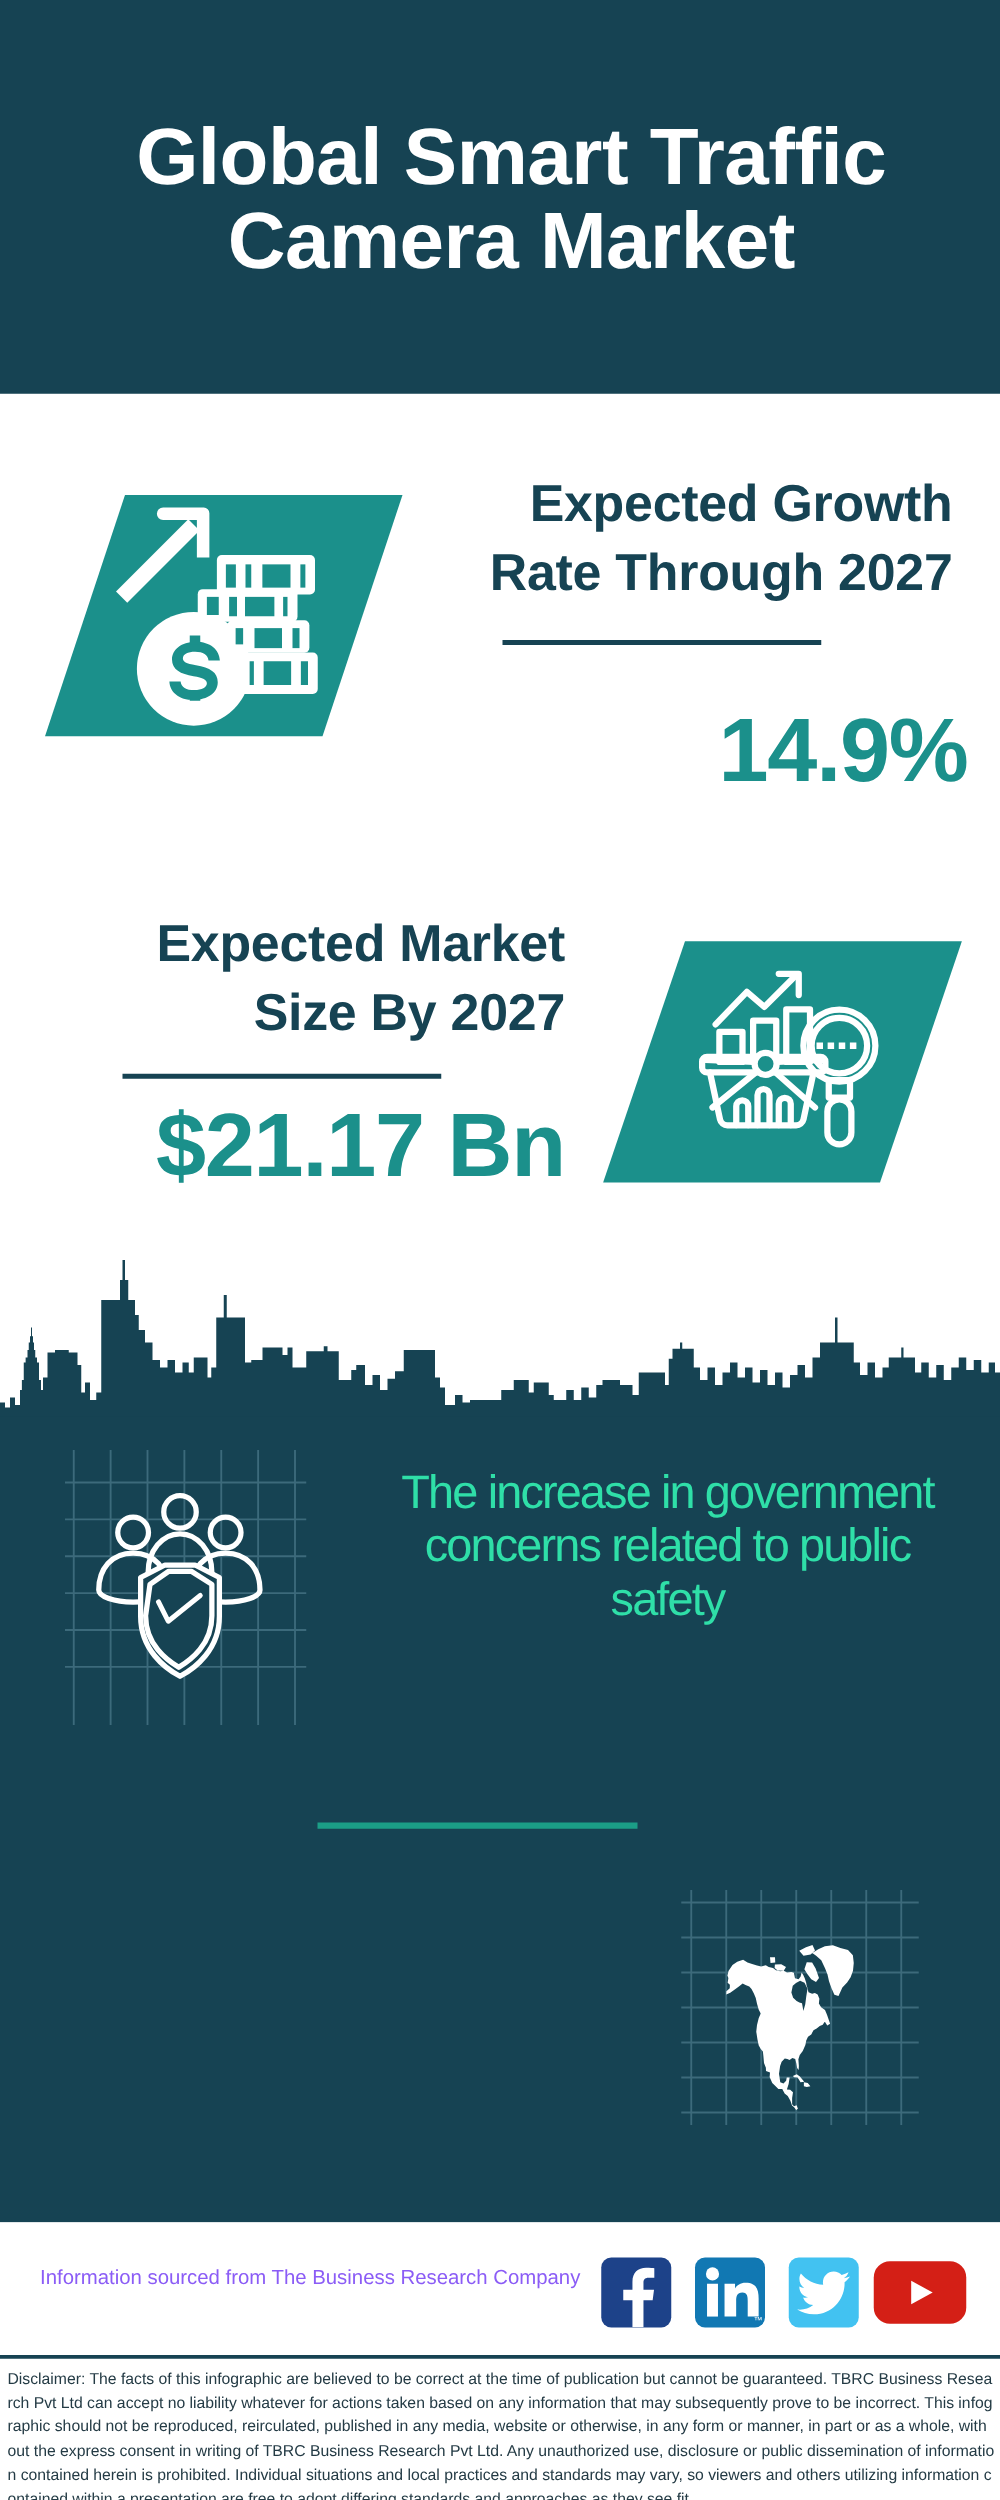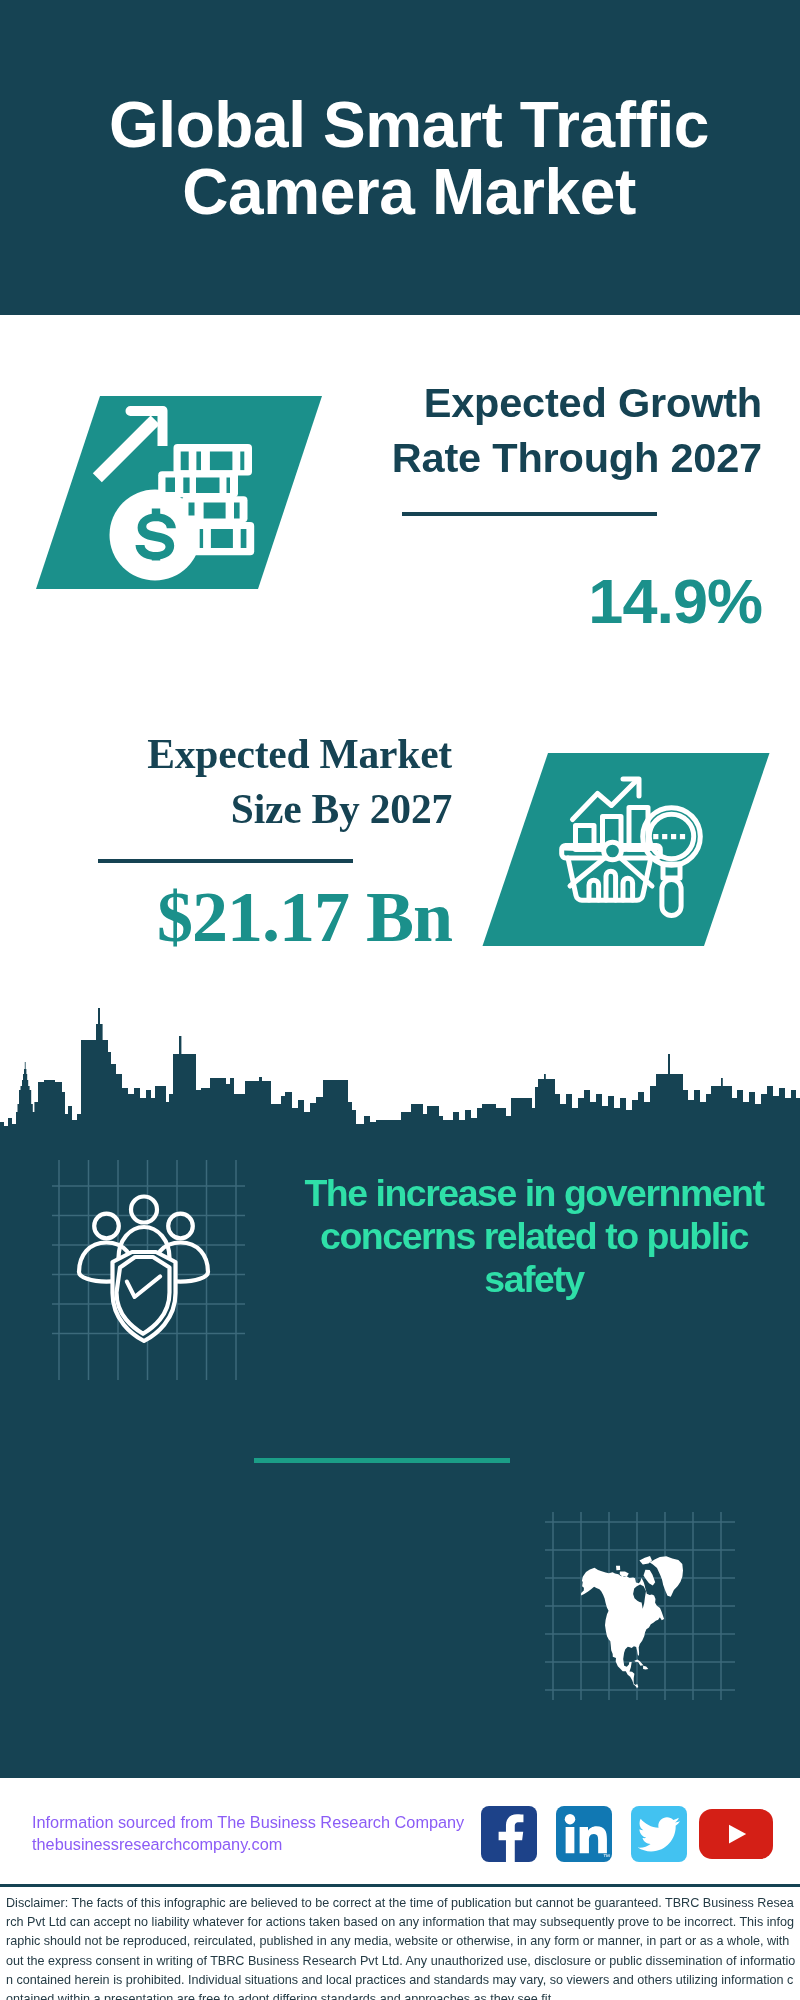--- a/index.html
+++ b/index.html
@@ -15,21 +15,21 @@
   .stat-text{position:absolute;text-align:right;}
   .stat-head{color:#164353;font-size:41.5px;font-weight:bold;line-height:55px;white-space:pre-line;letter-spacing:-0.2px;}
   .stat-rule{position:absolute;height:4px;background:#164353;}
   .stat-value{color:#1b908b;font-weight:bold;margin-top:6px;letter-spacing:-1px;}
 
   
   .darkband{position:absolute;left:0;width:800px;overflow:hidden;}
   .skyline{position:absolute;left:0;top:0;width:800px;display:block;}
 
   .drv-text{position:absolute;text-align:center;z-index:5;}
-  .hl{color:#2fdfa8;font-weight:bold;white-space:pre-line;}
+  .hl{color:#2fdfa8;font-weight:normal;white-space:pre-line;}
   .sub{color:#ffffff;white-space:pre-line;}
   .mid-rule{position:absolute;height:5px;background:#1b9e87;}
 
   
   .src{position:absolute;color:#8b5cf6;font-size:16.3px;line-height:21.5px;}
   .social{position:absolute;display:flex;align-items:center;gap:19px;}
   .sbtn{display:block;position:relative;border-radius:8px;overflow:hidden;}
   .sbtn svg{display:block;}
   .fb{width:56px;height:56px;background:#1d4289;}
   .li{width:56px;height:56px;background:#1178b3;}
@@ -49,24 +49,24 @@
 
   <div class="header">
     <div class="title">Global Smart Traffic
 Camera Market</div>
   </div>
 
   <div class="stat-text" style="left:362px;top:375px;width:400px;">
     <div class="stat-head">Expected Growth
 Rate Through 2027</div>
     <div class="stat-rule" style="left:40px;top:137px;width:255px;"></div>
-    <div class="stat-value" style="position:absolute;left:0;top:172px;width:400px;font-size:63px;line-height:96px;">14.9%</div>
-  </div>
-
-  <div class="stat-text" style="left:52px;top:727px;width:400px;font-family:Liberation Serif, serif;">
+    <div class="stat-value" style="position:absolute;left:12px;top:172px;width:400px;font-size:72px;line-height:96px;">14.9%</div>
+  </div>
+
+  <div class="stat-text" style="left:52px;top:727px;width:400px;">
     <div class="stat-head">Expected Market
 Size By 2027</div>
     <div class="stat-rule" style="left:46px;top:132px;width:255px;"></div>
     <div class="stat-value" style="position:absolute;left:0;top:144px;width:400px;font-size:72px;line-height:80px;">$21.17 Bn</div>
   </div>
 
   <svg class="icon-tile" style="position:absolute;left:0px;top:0px;" width="800" height="660" viewBox="0 0 800 660">
     <polygon points="100,396 322,396 258,589 36,589" fill="#1b908b"></polygon>
     <g fill="#ffffff">
 
@@ -204,21 +204,20 @@
       <path d="M582.9,1576.6 L586.0,1572.0 L589.8,1569.4 L594.5,1567.8 L598.0,1569.9 L601.7,1571.2 L605.6,1572.4 L608.9,1573.2 L612.6,1572.2 L615.0,1573.6 L618.4,1574.3 L620.8,1576.1 L624.1,1577.0 L627.0,1576.6 L629.6,1577.9 L633.1,1577.6 L635.1,1578.2 L636.0,1582.6 L638.8,1583.3 L640.4,1581.3 L641.3,1577.9 L642.5,1579.8 L643.8,1582.6 L645.0,1586.4 L645.5,1590.9 L645.9,1596.3 L644.6,1600.6 L643.4,1607.7 L642.9,1609.4 L641.4,1602.6 L639.5,1602.2 L637.3,1600.7 L634.6,1597.6 L633.2,1595.1 L633.3,1592.1 L634.4,1588.1 L637.1,1586.3 L640.2,1583.1 L642.4,1582.5 L644.3,1585.4 L645.9,1590.1 L646.8,1593.8 L649.7,1595.0 L651.9,1594.4 L654.1,1595.5 L655.5,1598.9 L655.1,1602.8 L656.9,1605.7 L660.0,1607.9 L661.6,1611.7 L661.9,1615.8 L659.5,1617.7 L658.2,1619.7 L655.8,1620.8 L653.3,1622.7 L650.8,1624.2 L649.0,1627.5 L646.4,1629.3 L645.0,1632.4 L644.3,1635.9 L642.2,1640.7 L639.8,1643.9 L638.7,1647.4 L639.1,1652.8 L638.9,1656.0 L637.7,1654.4 L637.1,1650.8 L636.2,1647.1 L633.9,1646.3 L631.6,1647.9 L629.9,1647.2 L627.8,1646.8 L625.3,1649.3 L624.1,1652.8 L623.2,1658.9 L624.2,1665.7 L626.8,1666.7 L628.9,1664.5 L629.4,1662.0 L631.7,1661.9 L630.9,1667.2 L629.5,1671.5 L632.1,1671.8 L634.4,1673.7 L633.7,1678.3 L633.7,1683.3 L635.2,1684.9 L637.3,1684.1 L638.3,1686.9 L636.9,1688.0 L635.5,1686.0 L633.6,1684.4 L632.3,1680.6 L630.2,1676.8 L627.7,1674.7 L625.8,1671.2 L622.7,1671.2 L620.3,1668.8 L617.8,1666.3 L615.7,1661.6 L616.0,1658.0 L612.8,1656.7 L612.7,1654.1 L611.2,1650.3 L610.7,1644.8 L610.3,1641.2 L608.6,1639.2 L607.0,1636.3 L606.0,1631.7 L605.0,1625.3 L605.6,1620.0 L607.0,1614.3 L608.6,1610.7 L607.0,1607.7 L605.6,1603.0 L604.6,1598.4 L603.1,1594.7 L601.2,1591.2 L599.4,1589.2 L596.4,1587.9 L594.1,1586.7 L591.1,1589.2 L588.1,1591.4 L584.2,1594.1 L581.0,1595.5 L581.1,1592.9 L583.8,1590.5 L583.9,1587.8 L582.1,1586.2 L582.7,1582.3 L581.9,1580.4 Z M649.8,1562.4 L654.6,1559.4 L659.9,1556.9 L666.3,1556.2 L672.3,1558.4 L678.4,1560.0 L682.3,1564.1 L683.0,1570.4 L682.4,1576.6 L680.5,1581.8 L677.7,1585.9 L673.9,1589.9 L670.8,1596.7 L667.5,1595.8 L665.2,1590.6 L663.2,1585.0 L662.0,1579.5 L660.1,1574.8 L657.0,1568.1 L652.9,1564.6 Z M645.4,1569.8 L649.7,1569.9 L652.5,1574.8 L655.2,1582.3 L652.8,1585.5 L649.0,1583.3 L646.0,1579.3 L643.5,1575.4 Z M619.9,1571.6 L625.0,1571.4 L628.8,1573.6 L627.0,1576.5 L622.1,1576.4 L619.7,1574.3 Z M616.0,1565.8 L620.0,1565.8 L620.2,1569.9 L616.4,1570.3 Z M639.4,1560.6 L644.8,1557.7 L650.0,1556.0 L652.0,1560.4 L648.5,1563.5 L642.8,1564.6 Z M634.3,1660.8 L637.4,1659.4 L639.9,1661.2 L643.4,1665.3 L640.4,1665.7 L638.1,1662.0 L635.4,1661.7 Z M643.1,1665.8 L646.2,1666.4 L648.3,1669.0 L645.4,1669.5 L643.1,1668.9 Z M658.8,1611.3 L661.6,1611.7 L664.1,1619.0 L661.8,1620.3 L659.5,1616.8 Z"></path>
       <path d="M633.1,1593.9 L634.5,1598.2 L637.3,1600.7 L639.5,1602.0 L641.6,1602.6 L642.7,1608.8 L644.2,1603.3 L645.0,1597.1 L646.0,1591.0 L643.6,1586.2 L640.1,1584.5 L636.8,1586.3 L634.2,1588.6 Z" fill="#164353"></path>
     </g>
   </svg>
 
   <div class="drv-text" style="left:64px;top:1538px;width:470px;">
   </div>
 
   <div class="src" style="left:32px;top:1812px;">
     <div>Information sourced from The Business Research Company</div>
-    <div>thebusinessresearchcompany.com</div>
   </div>
 
   <div class="social" style="left:481px;top:1806px;">
     <a class="sbtn fb">
       <svg viewBox="0 0 64 64" width="64" height="64" aria-hidden="true">
           <path fill="#ffffff" d="M38.6,64 V39.1 h8.4 l1.25,-9.7 h-9.65 v-6.2 c0,-2.8 0.78,-4.72 4.8,-4.72 h5.12 v-8.68 c-0.9,-0.12 -3.95,-0.38 -7.5,-0.38 c-7.42,0 -12.5,4.53 -12.5,12.85 v7.13 h-8.4 v9.7 h8.4 V64 z"></path>
         </svg>
     </a>
     <a class="sbtn li">
       <svg viewBox="0 0 64 64" width="64" height="64" aria-hidden="true">

